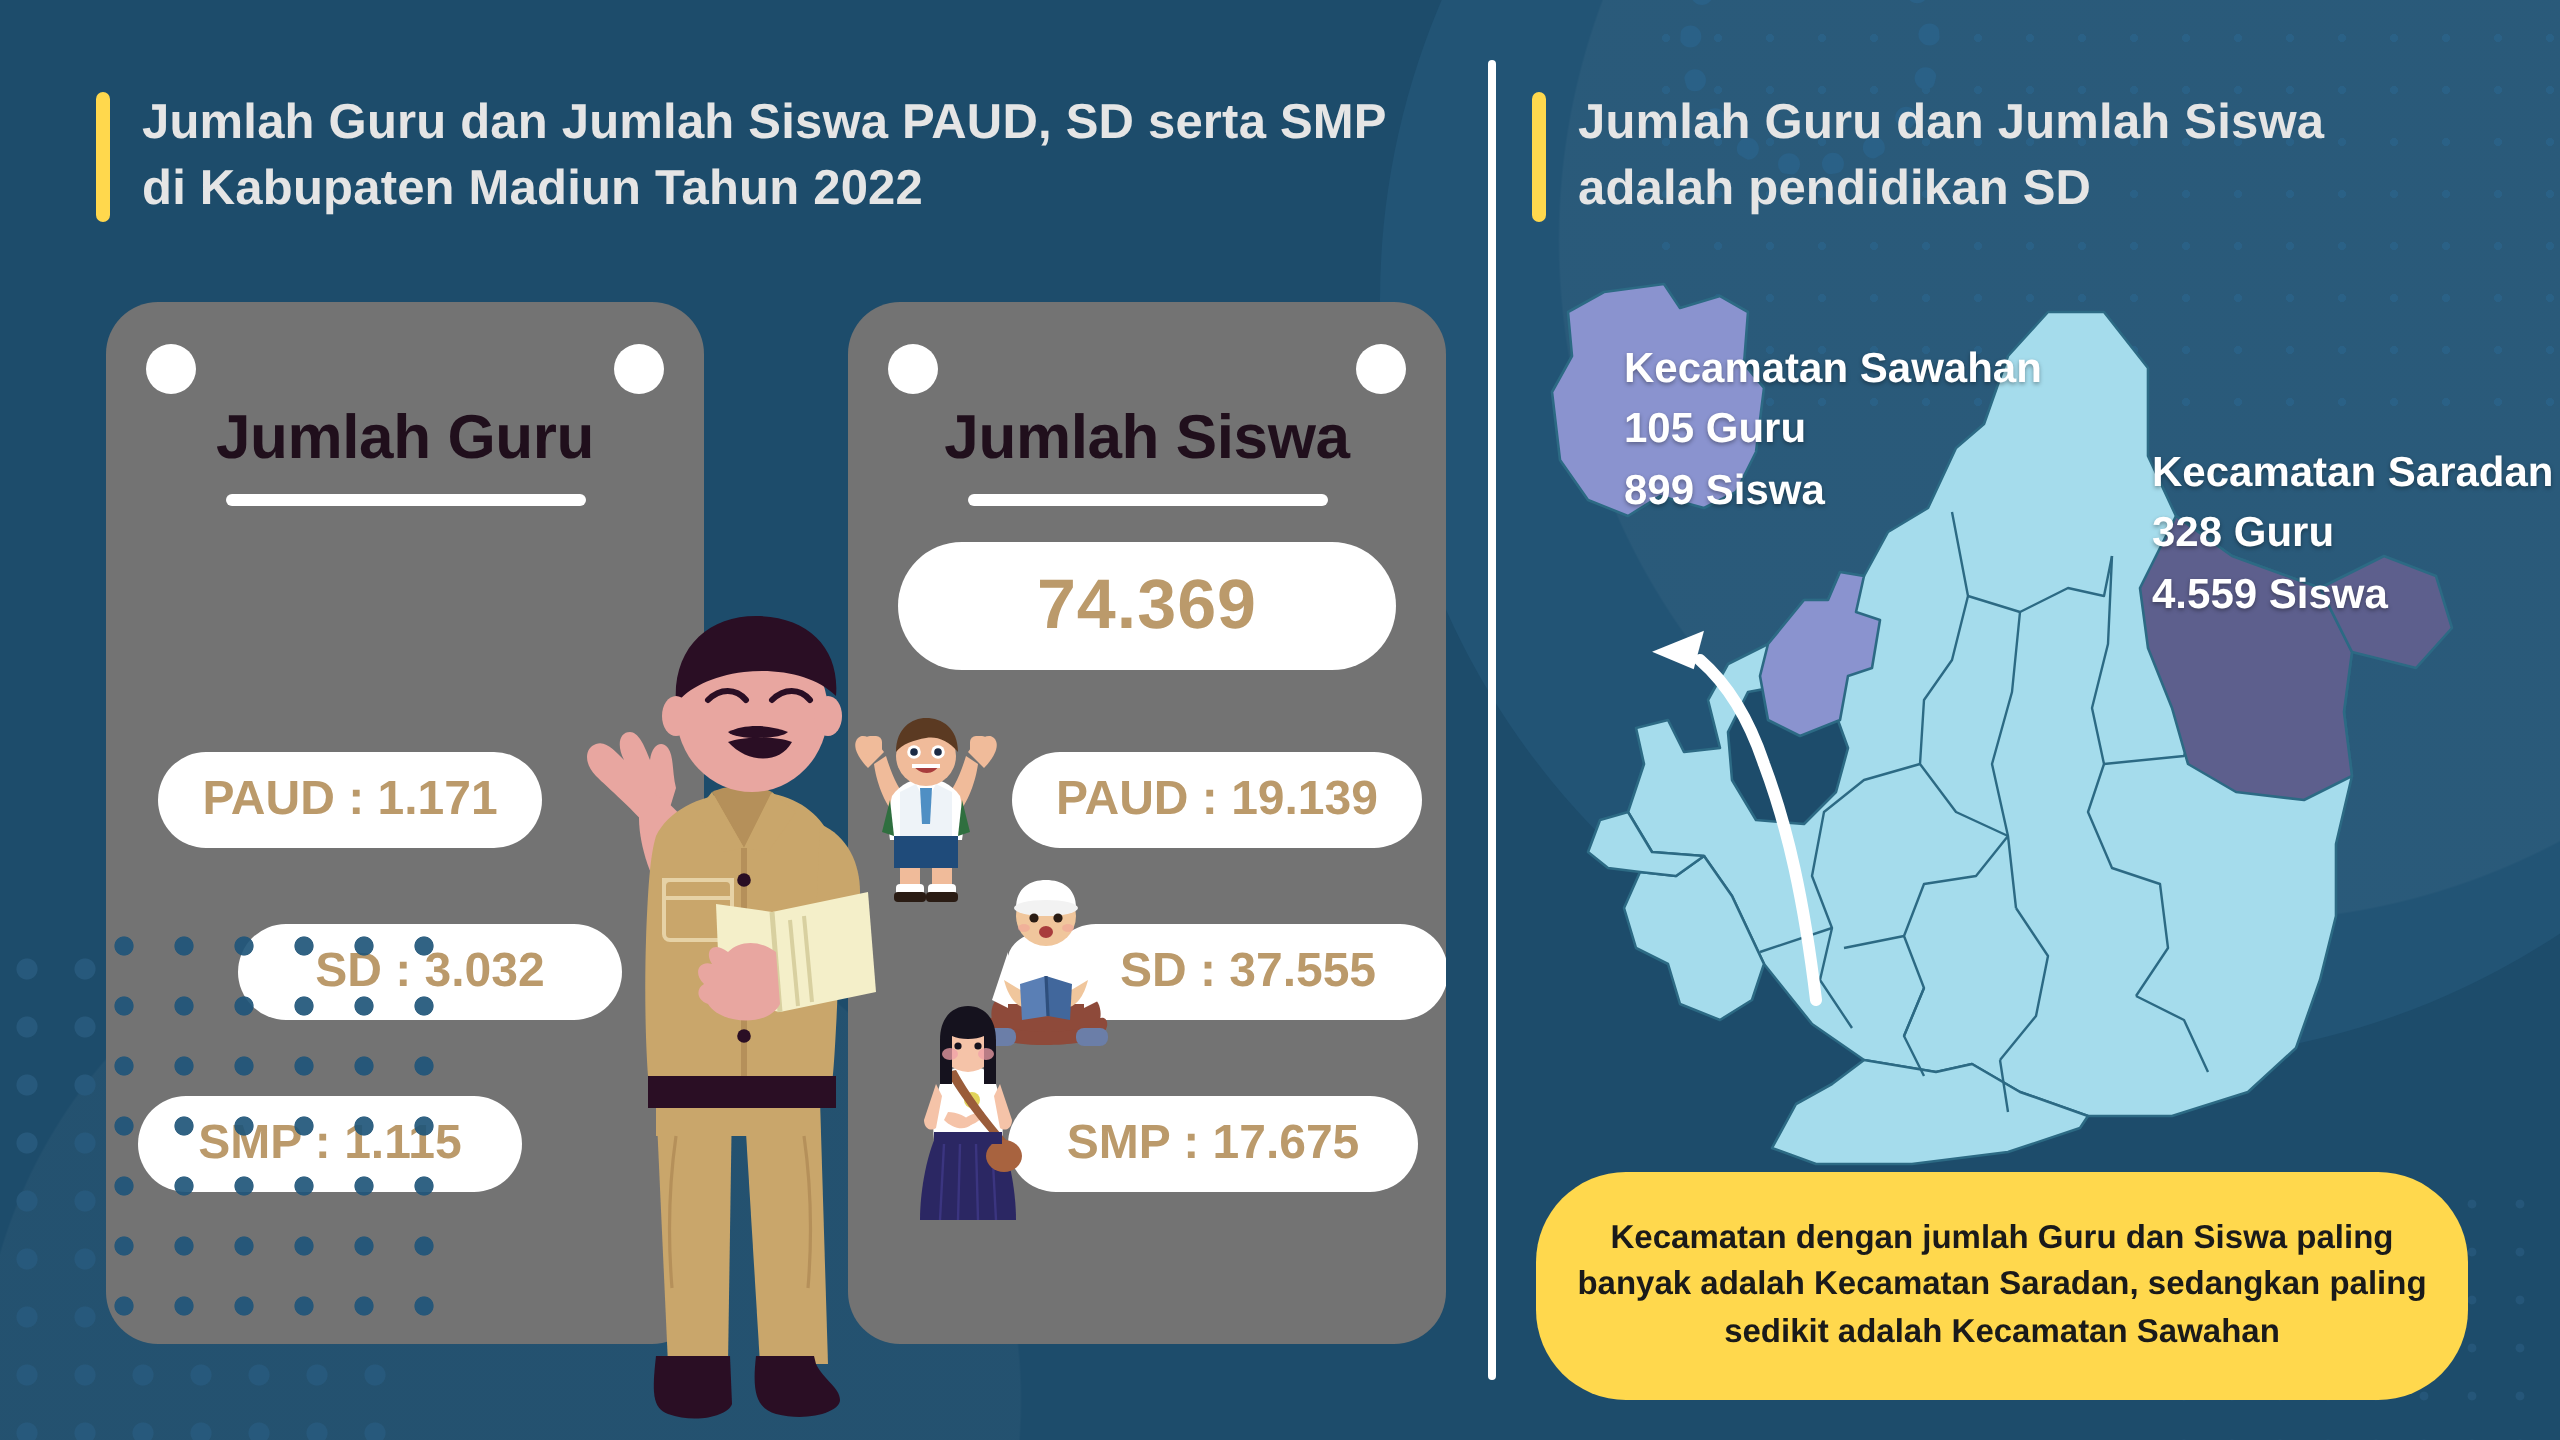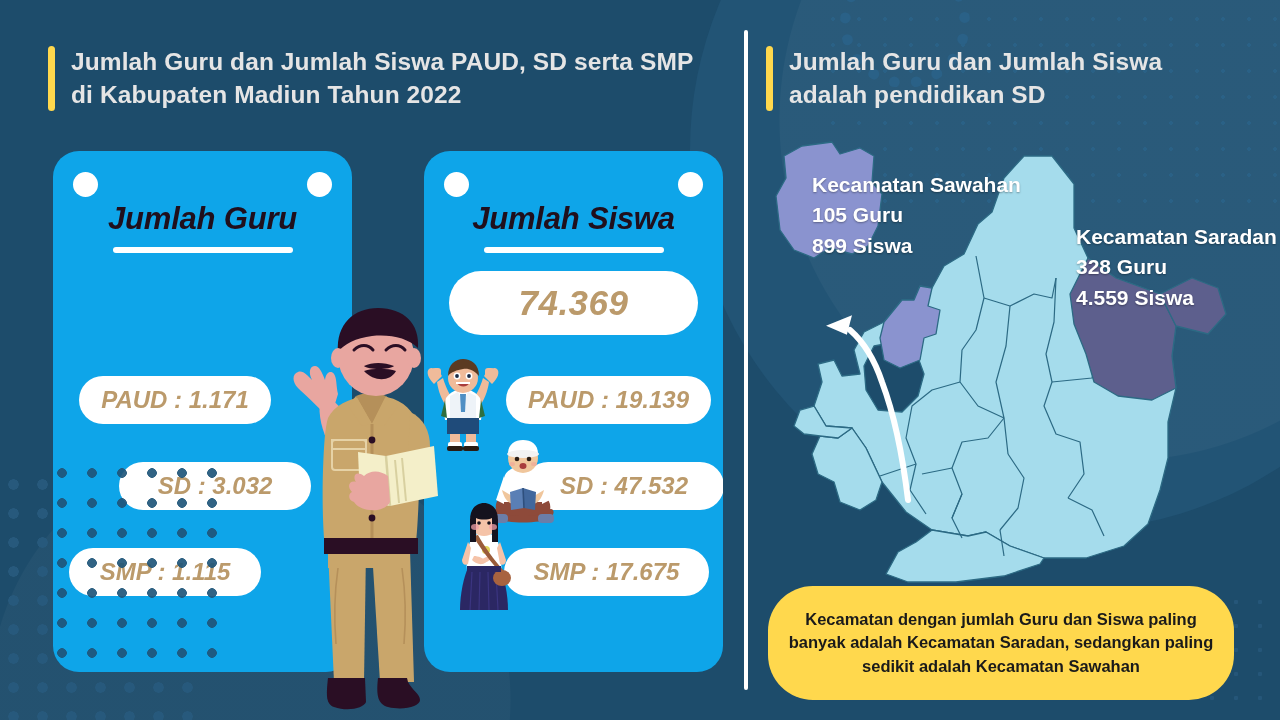--- a/index.html
+++ b/index.html
@@ -78,24 +78,23 @@
   
   .divider {
     position: absolute; left: 744px; top: 30px;
     width: 4px; height: 660px;
     background: #ffffff; border-radius: 3px;
   }
 
   
   .card {
     position: absolute;
-    background: #0ea5e9;
+    background: #737373;
     border-radius: 26px;
     overflow: hidden;
-    font-style: italic;
   }
   #card-guru  { left: 53px;  top: 151px; width: 299px; height: 521px; }
   #card-siswa { left: 424px; top: 151px; width: 299px; height: 521px; }
   .card-dots {
     position: absolute; left: -6px; bottom: -6px;
     width: 190px; height: 220px;
     background-image: radial-gradient(#1f5579 4.6px, transparent 5px);
     background-size: 30px 30px;
     opacity: .92;
     pointer-events: none;
@@ -240,21 +239,21 @@
     <div class="punch right"></div>
     <div class="card-title">Jumlah Siswa</div>
     <div class="card-rule"></div>
     <div class="big-pill">
       <span>74.369</span>
     </div>
     <div class="pill" id="siswa-p0">
       <span>PAUD : 19.139</span>
     </div>
     <div class="pill" id="siswa-p1">
-      <span>SD : 47.532</span>
+      <span>SD : 37.555</span>
     </div>
     <div class="pill" id="siswa-p2">
       <span>SMP : 17.675</span>
     </div>
   </div>
 
   <svg class="illu" id="illu-teacher" viewBox="0 0 210 420">
 
     <path d="M62 120 C48 104 36 94 30 88 C24 82 24 74 30 72 C35 70 40 76 44 80 C40 72 42 66 47 66 C51 66 54 72 57 80 C58 72 63 70 66 74 C69 78 68 86 70 94 Z" fill="#e8a6a0"></path>
     <path d="M58 96 C72 104 82 118 86 132 L62 146 C54 132 50 114 52 102 Z" fill="#e8a6a0"></path>

